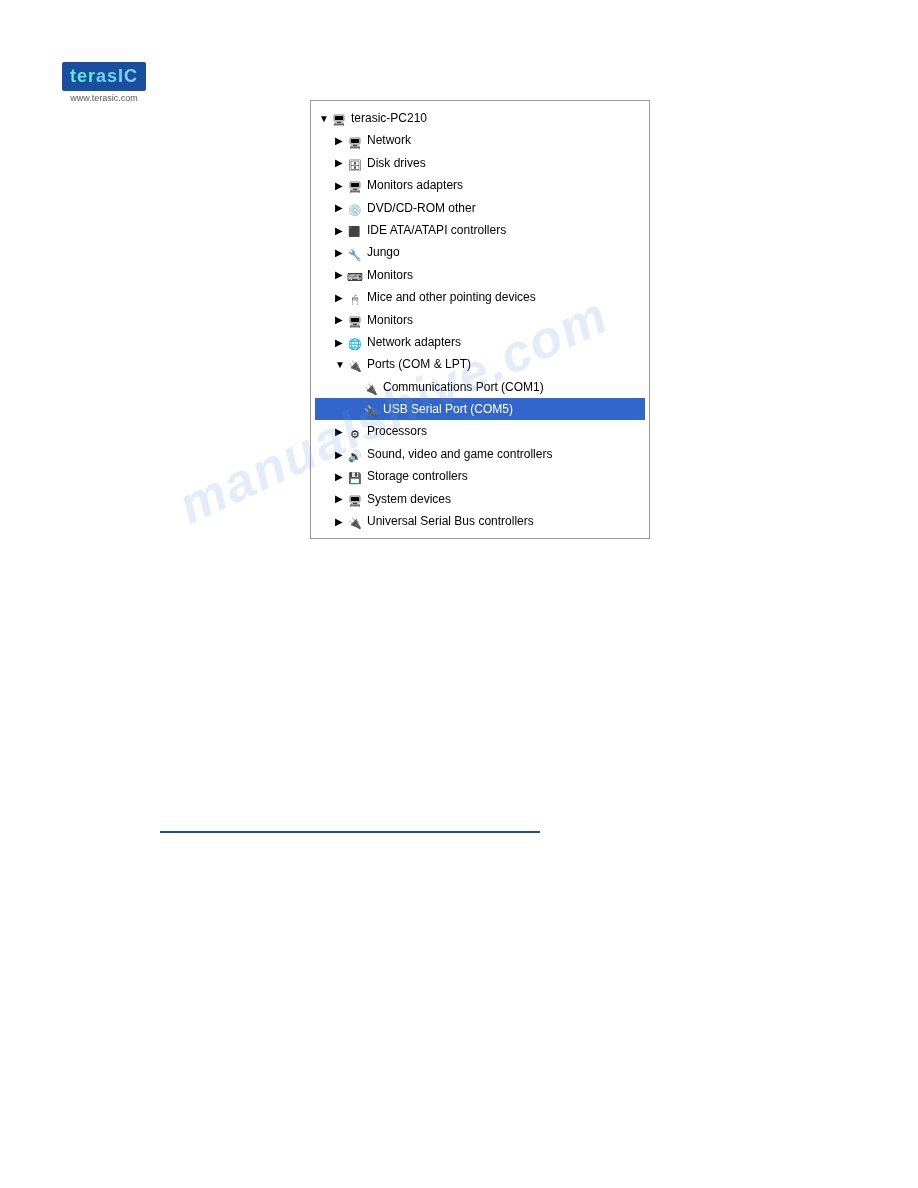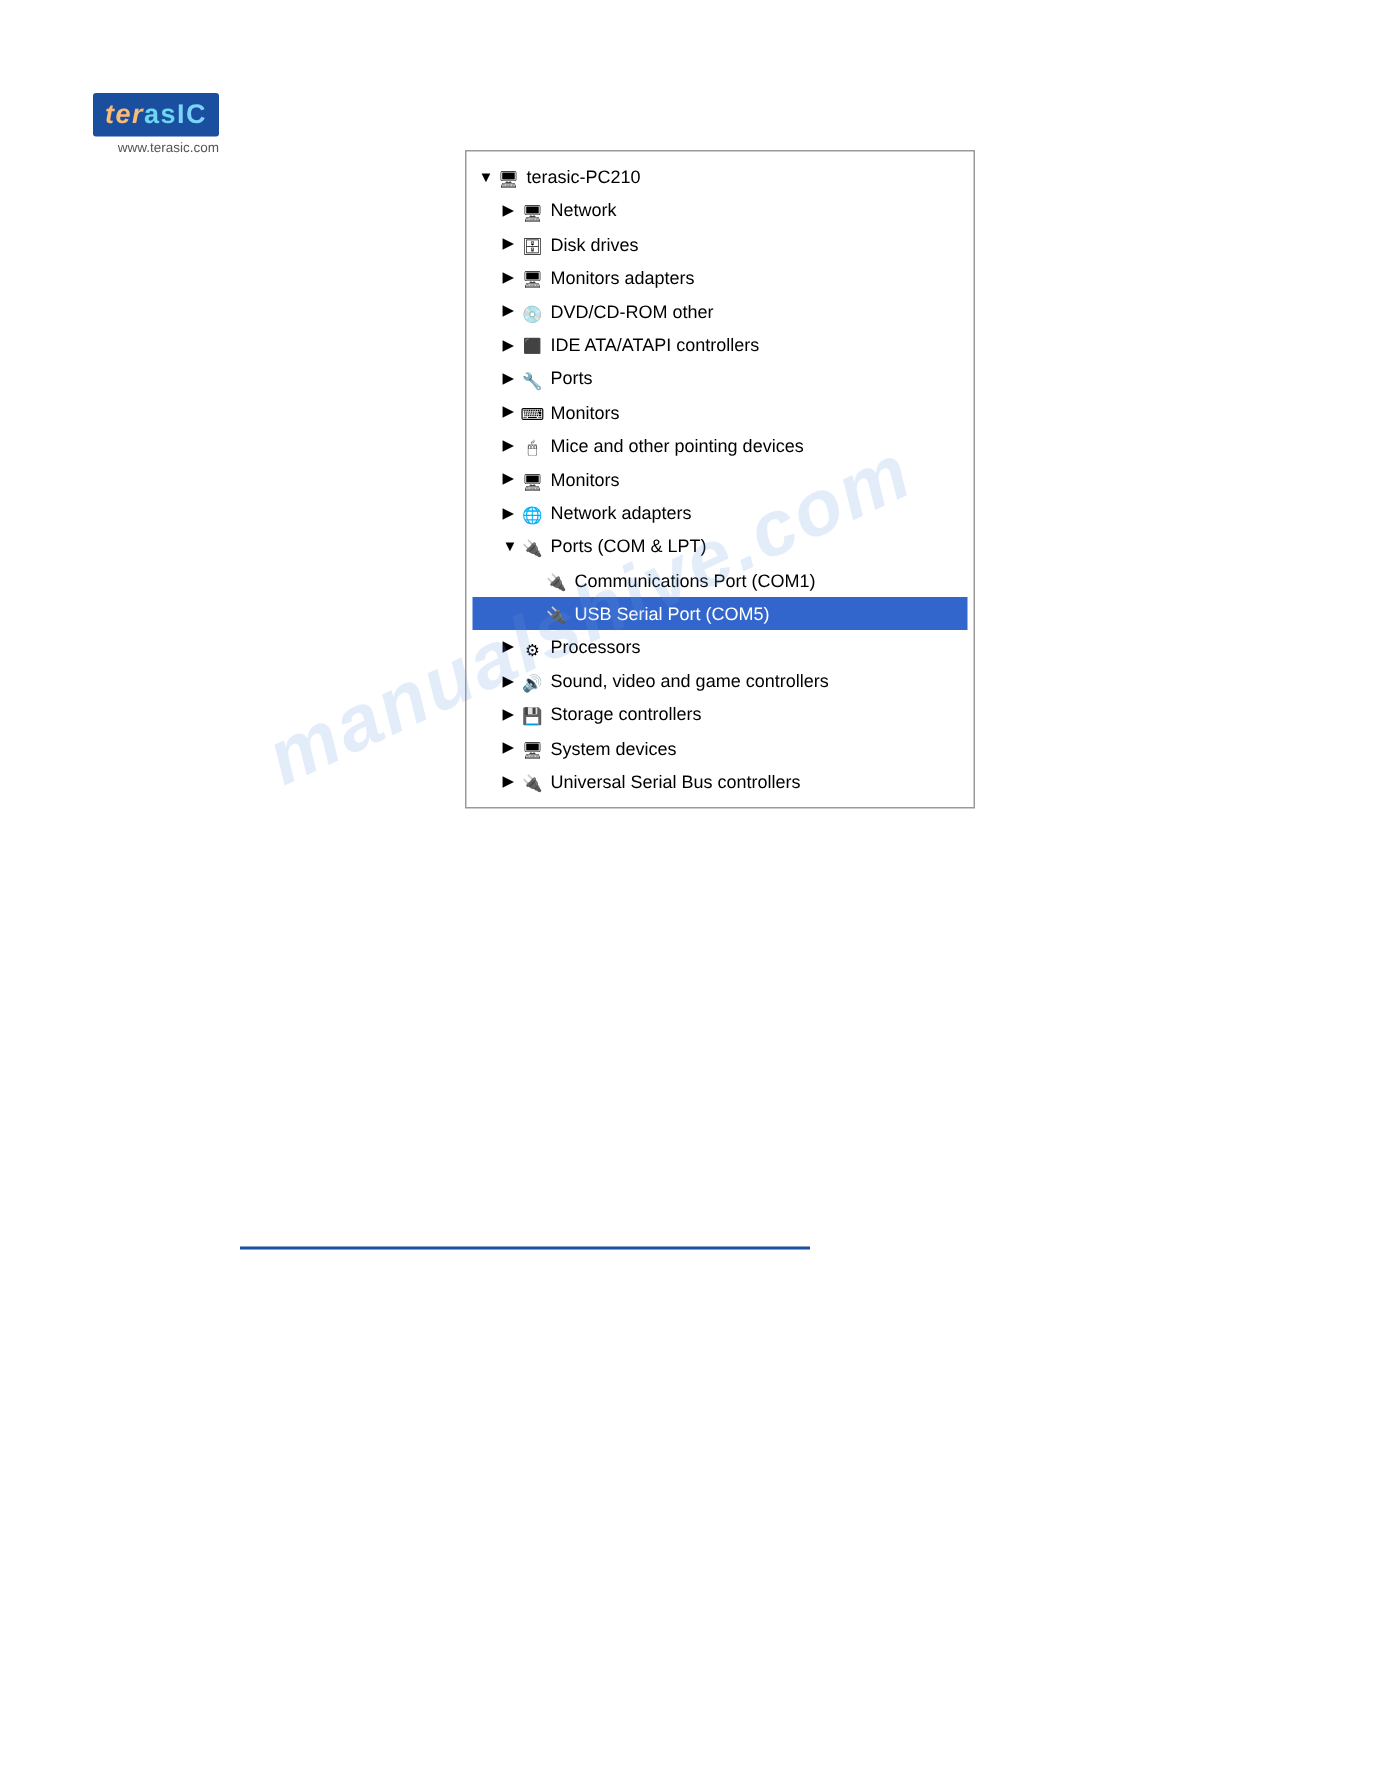--- a/index.html
+++ b/index.html
@@ -26,21 +26,21 @@
       font-size: 18px;
       font-weight: bold;
       padding: 4px 8px;
       letter-spacing: 1px;
       border-radius: 2px;
       display: inline-block;
     }
     .logo-url {
       font-size: 9px;
       color: #555;
-      text-align: right;
+      text-align: center;
       margin-top: 2px;
     }
 
     
     .panel {
       position: absolute;
       top: 100px;
       left: 310px;
       width: 340px;
       border: 1px solid #999;
@@ -116,21 +116,21 @@
       width: 380px;
       height: 2px;
       background: #1a4fa0;
     }
   </style>
 </head>
 <body>
 
 <div class="logo-area">
   <div class="logo-box">
-    <span style="color:#fdba74;font-style:italic;">ter</span><span style="color:#6dd6f0;margin-top:48px;">as</span><span style="color:#7dd3fc;">IC</span>
+    <span style="color:#5eead4;">ter</span><span style="color:#6dd6f0;margin-top:48px;">as</span><span style="color:#7dd3fc;">IC</span>
   </div>
   <div class="logo-url">www.terasic.com</div>
 </div>
 
 <div class="panel">
   <div class="tree">
 
     <div class="tree-item indent-0">
       <span class="expand-arrow expanded">▼</span>
       <span class="item-icon">🖥</span>
@@ -163,21 +163,21 @@
 
     <div class="tree-item indent-1">
       <span class="expand-arrow">▶</span>
       <span class="item-icon" style="font-size:10px;">⬛</span>
       <span class="item-label">IDE ATA/ATAPI controllers</span>
     </div>
 
     <div class="tree-item indent-1">
       <span class="expand-arrow">▶</span>
       <span class="item-icon" style="font-size:11px;">🔧</span>
-      <span class="item-label">Ports</span>
+      <span class="item-label">Jungo</span>
     </div>
 
     <div class="tree-item indent-1">
       <span class="expand-arrow">▶</span>
       <span class="item-icon" style="font-size:11px;">⌨</span>
       <span class="item-label">Monitors</span>
     </div>
 
     <div class="tree-item indent-1">
       <span class="expand-arrow">▶</span>

